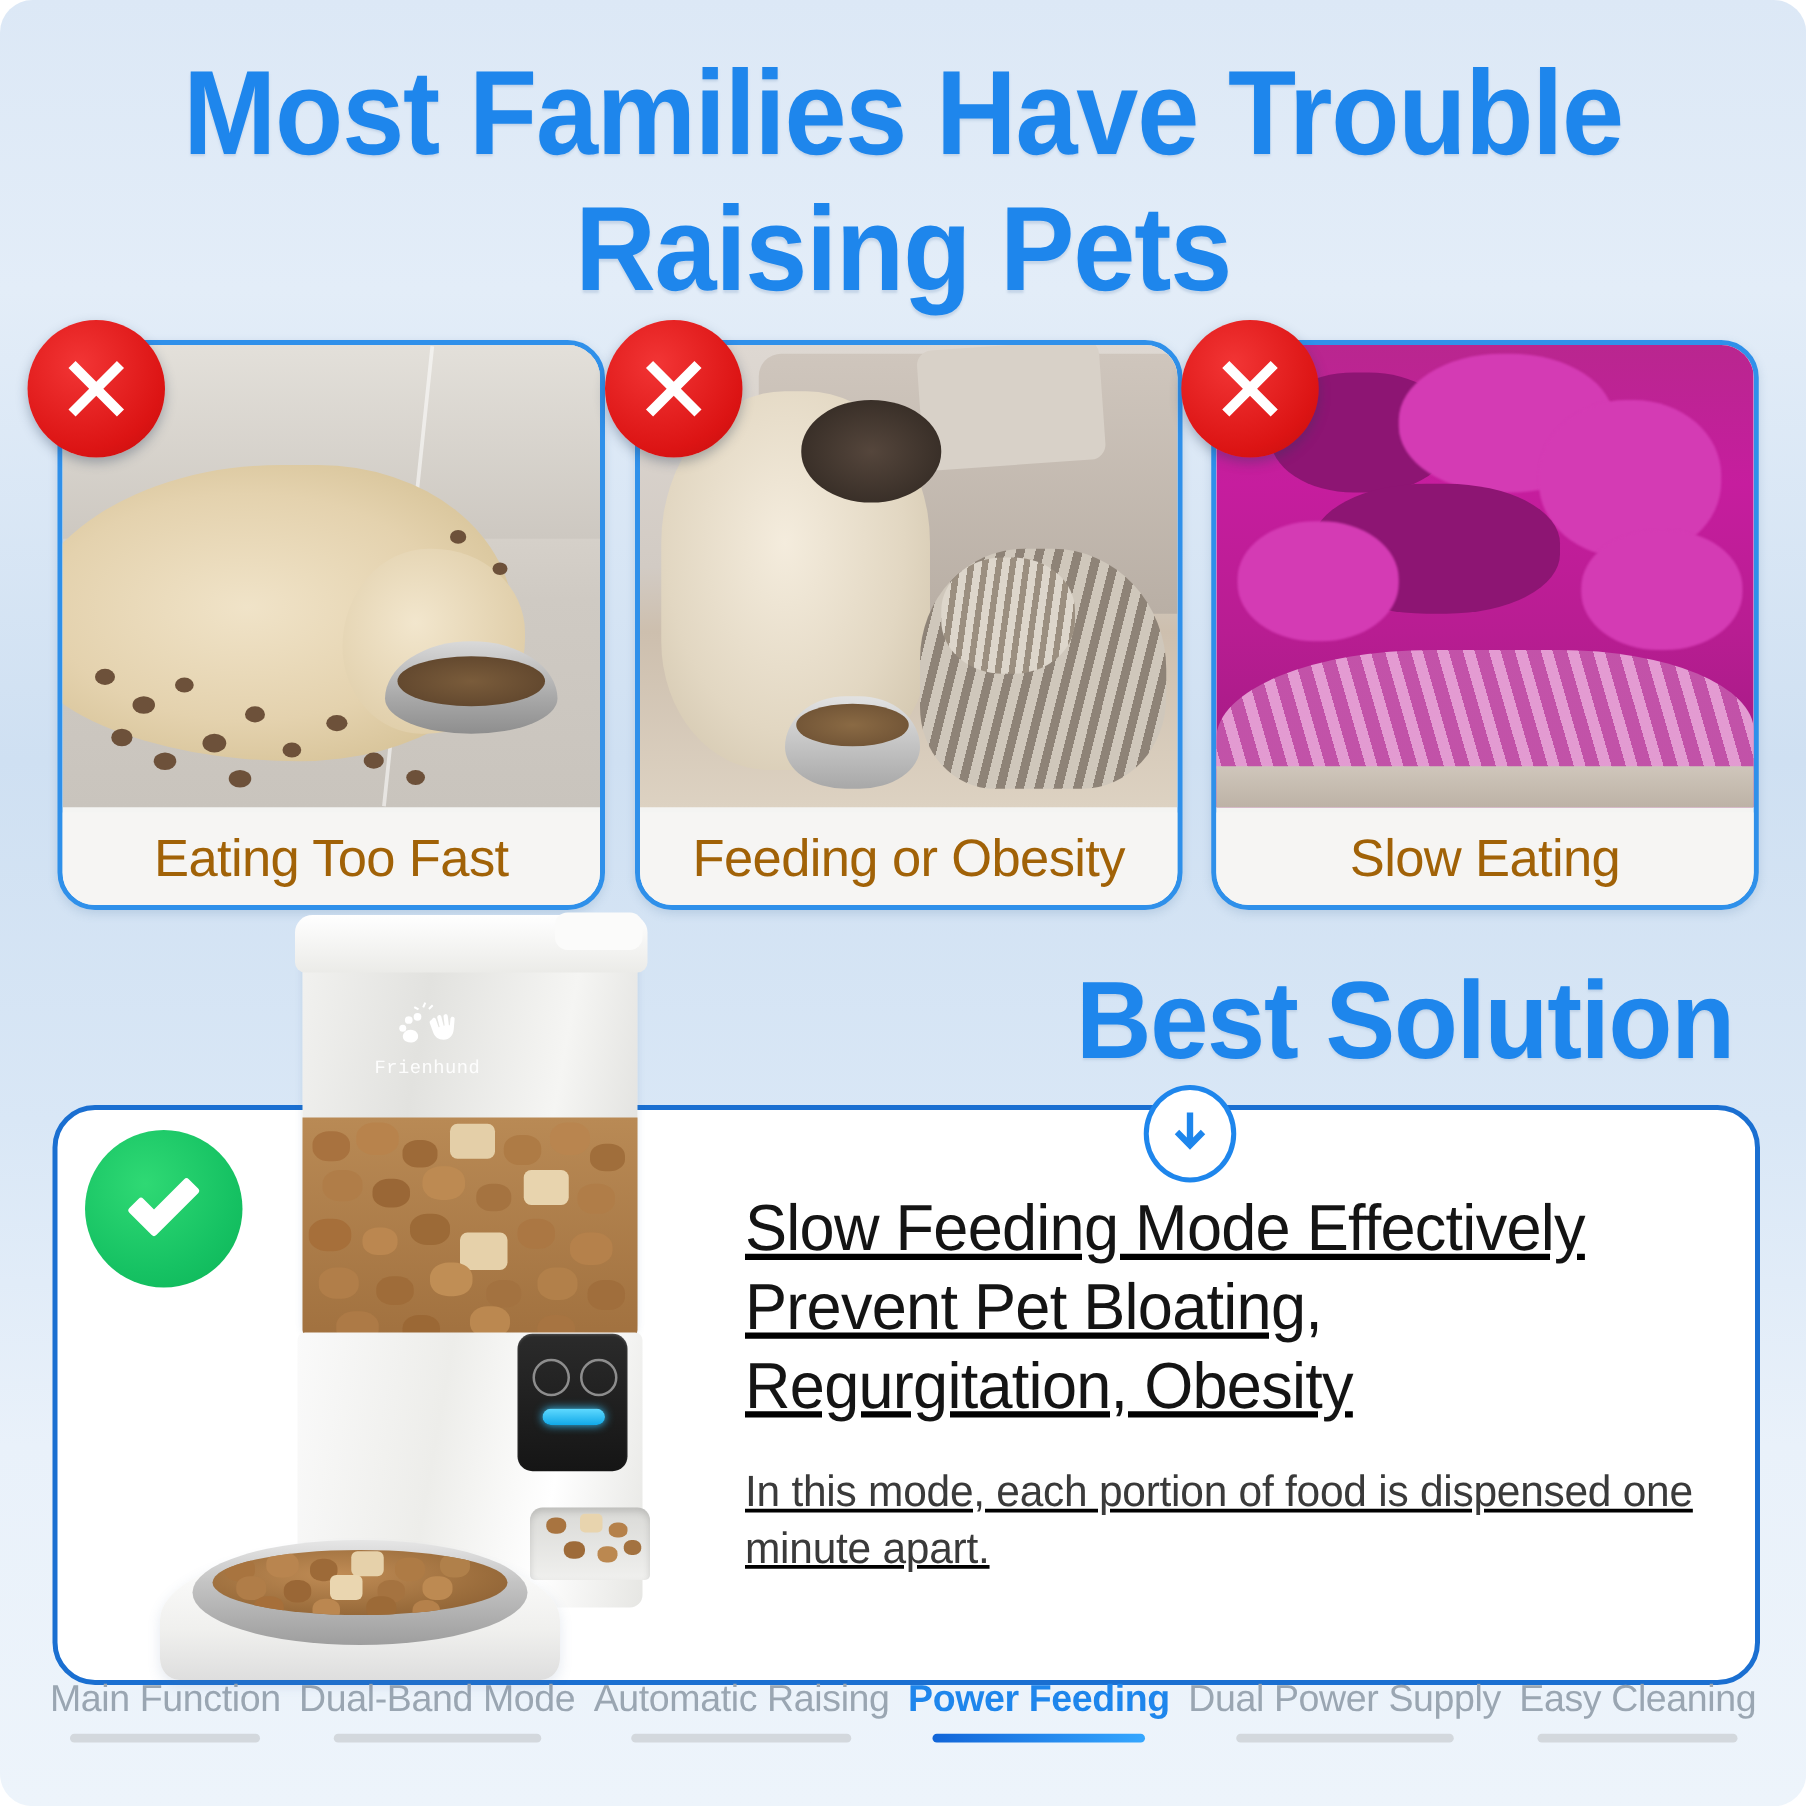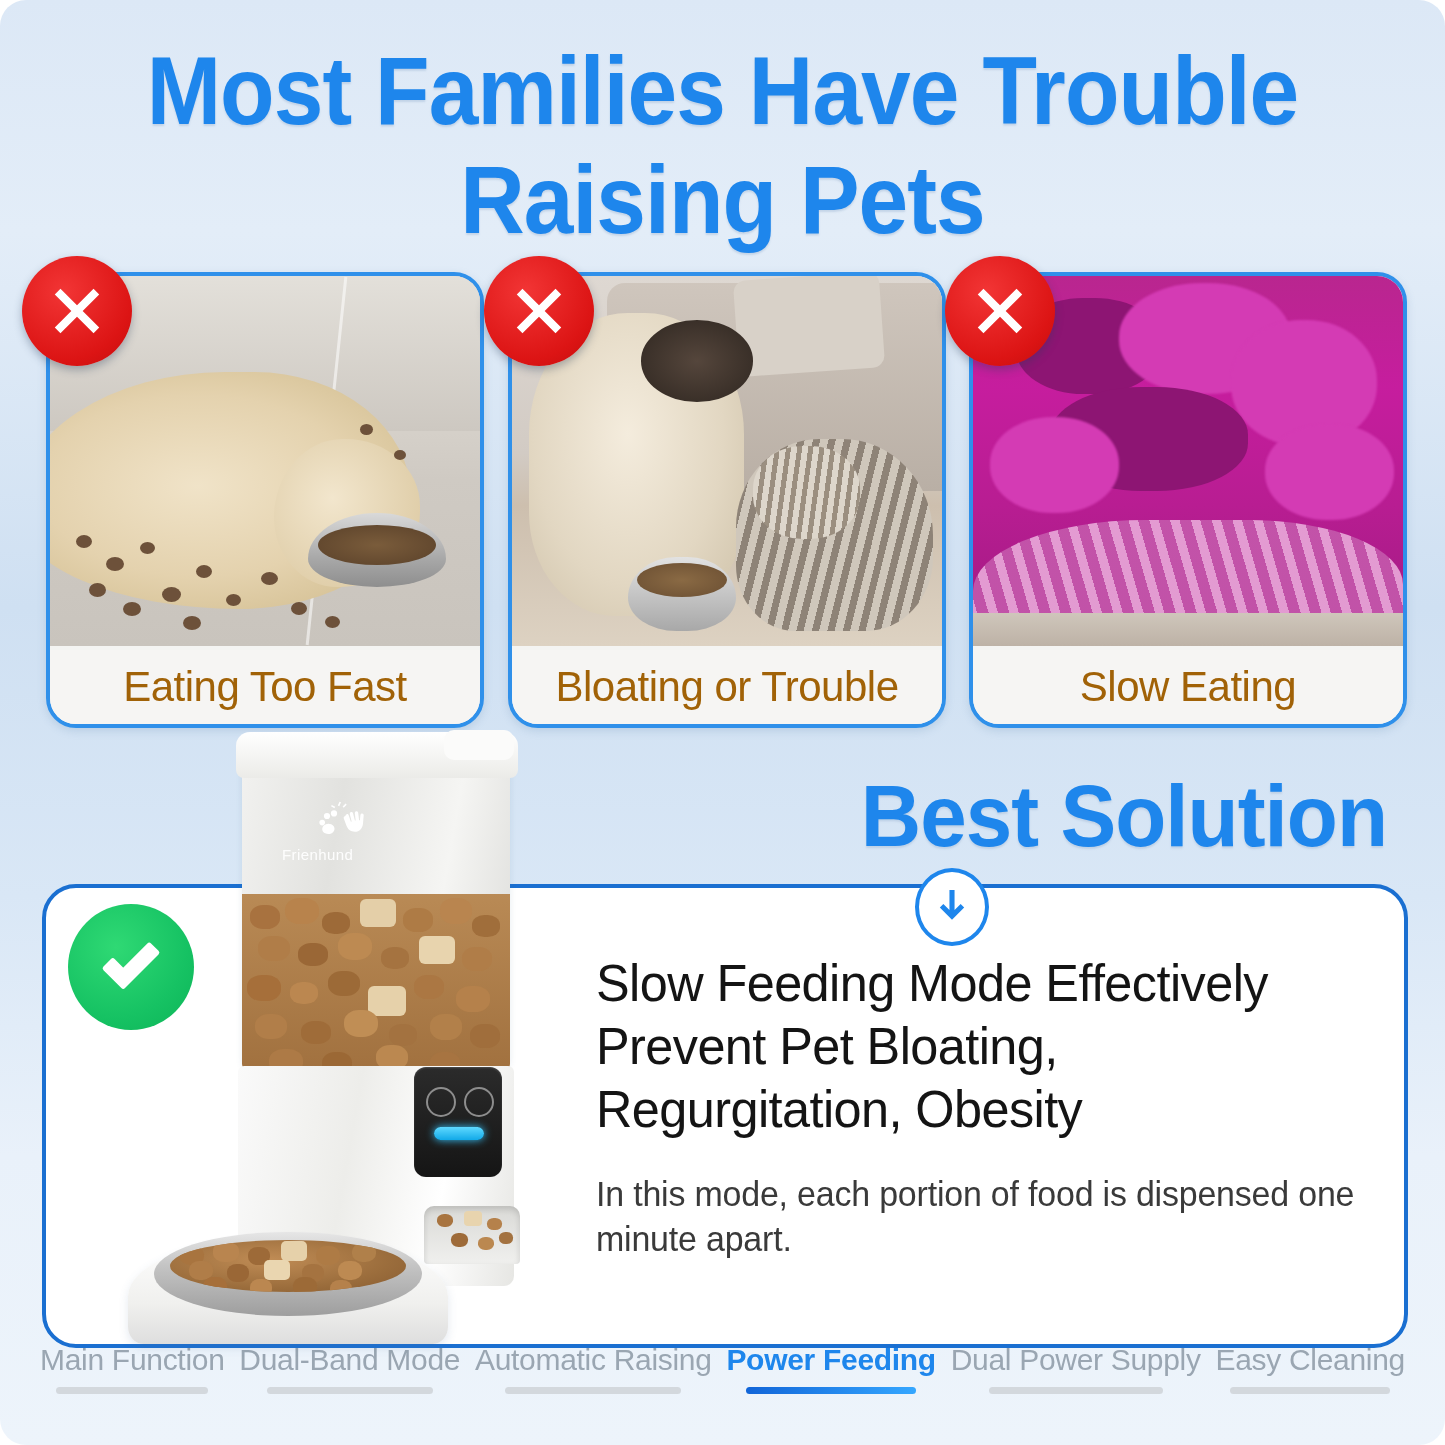--- a/index.html
+++ b/index.html
@@ -98,21 +98,21 @@
   .arrow-badge svg{width:34px;height:38px;}
 
   .check{position:absolute;left:64px;top:900px;width:134px;height:134px;border-radius:50%;
          background:#ffffff;display:flex;align-items:center;justify-content:center;z-index:8;}
   .check .circ{width:126px;height:126px;border-radius:50%;
          background:radial-gradient(circle at 38% 34%,#2fd974,#16c263 62%,#0cb457);
          display:flex;align-items:center;justify-content:center;}
   .check svg{width:78px;height:78px;}
 
   
-  .txtblock{position:absolute;left:596px;top:952px;width:790px;}
+  .txtblock{position:absolute;left:596px;top:952px;width:790px;text-decoration:underline;}
   .txtblock h2{margin:0;font-weight:normal;color:#141414;font-size:52px;line-height:1.21;
                letter-spacing:-.6px;transform:scaleX(.97);transform-origin:0 0;}
   .txtblock p{margin:30px 0 0 0;color:#3a3a3a;font-size:35px;line-height:1.3;
               letter-spacing:-.2px;transform:scaleX(.97);transform-origin:0 0;}
 
   
   .feeder{position:absolute;left:110px;top:736px;width:460px;height:600px;z-index:7;}
   .hopper{position:absolute;left:132px;top:0;width:268px;height:330px;
           background:linear-gradient(100deg,#f2f2f0 0%,#e2e2df 34%,#f5f5f3 70%,#dcdcd9 100%);
           border-radius:16px 16px 6px 6px;box-shadow:0 2px 6px rgba(80,110,150,.14);}
@@ -139,21 +139,21 @@
         box-shadow:inset 0 3px 6px rgba(0,0,0,.14);overflow:hidden;}
   .base{position:absolute;left:18px;top:500px;width:320px;height:108px;
         background:linear-gradient(180deg,#ffffff 0%,#f0f0ee 62%,#dedede 100%);
         border-radius:52% 52% 16px 16px/58% 58% 18px 18px;
         box-shadow:0 4px 10px rgba(90,120,160,.16);}
   .bowl3{position:absolute;left:44px;top:496px;width:268px;height:84px;
         background:linear-gradient(180deg,#e6e6e6 0%,#c4c4c4 40%,#9e9e9e 100%);
         border-radius:50%;overflow:hidden;}
   .bowlfood{position:absolute;left:6%;top:10%;width:88%;height:62%;border-radius:50%;
         background:radial-gradient(ellipse at 42% 38%,#c08c55,#9b6d3c 62%,#865b31);overflow:hidden;}
-  .logo{position:absolute;left:172px;top:64px;width:120px;text-align:left;z-index:4;}
+  .logo{position:absolute;left:172px;top:64px;width:120px;text-align:center;z-index:4;font-family:Liberation Mono, monospace;}
   .logo svg{width:54px;height:44px;display:block;margin:0 auto;}
   .logo .lt{color:#ffffff;font-size:15px;letter-spacing:.4px;margin-top:2px;opacity:.95;}
 
   
   .tabs{position:absolute;left:0;bottom:24px;width:1445px;height:78px;
         display:flex;align-items:flex-start;justify-content:space-between;
         padding:0 40px;box-sizing:border-box;}
   .tab{text-align:center;}
   .tab .tl{font-size:30px;color:#9aa6b2;letter-spacing:-.3px;white-space:nowrap;}
   .tab .ul{margin:10px auto 0;height:7px;border-radius:4px;background:#d3d8dd;}
@@ -204,21 +204,21 @@
         <div class="ph p2">
           <div class="sofa"></div>
             <div class="cush"></div>
           <div class="pug"></div>
             <div class="pface"></div>
           <div class="cat"></div>
             <div class="chead"></div>
           <div class="bowl2"></div>
         </div>
       </div>
-      <div class="cap">Bloating or Trouble</div>
+      <div class="cap">Feeding or Obesity</div>
     </div>
 
     <div class="card c3">
       <div class="photo">
         <div class="ph p3">
           <div class="dark" style="left:10%;top:6%;width:34%;height:26%"></div>
           <div class="blob" style="left:34%;top:2%;width:40%;height:30%"></div>
           <div class="blob" style="left:60%;top:12%;width:34%;height:34%"></div>
           <div class="dark" style="left:18%;top:30%;width:46%;height:28%"></div>
           <div class="blob" style="left:4%;top:38%;width:30%;height:26%"></div>

